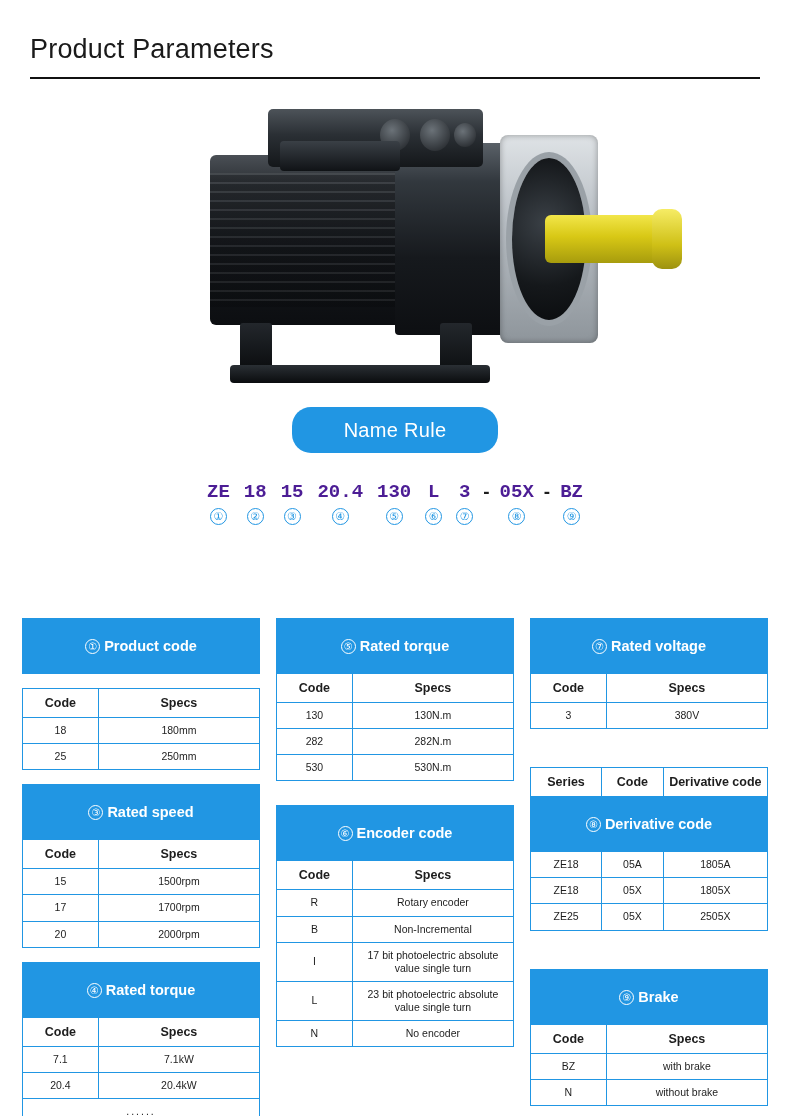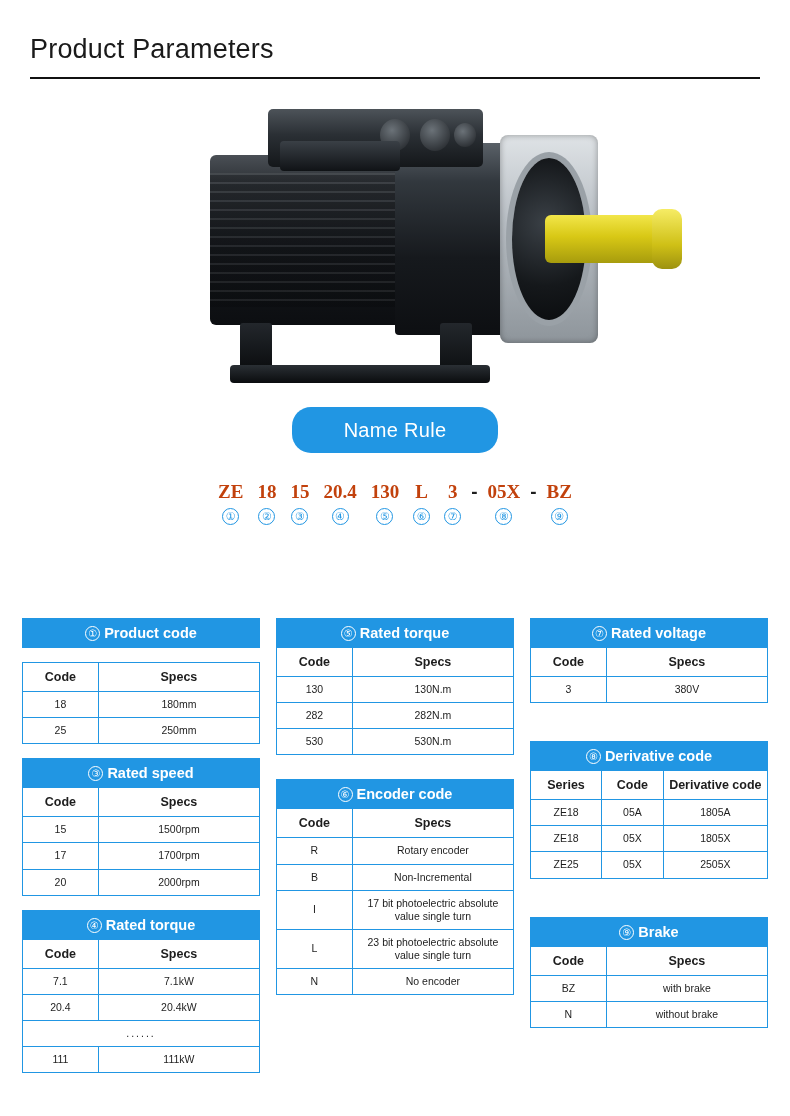--- a/index.html
+++ b/index.html
@@ -146,22 +146,22 @@
     align-items: flex-start;
     gap: 0;
   }
   .code-seg {
     text-align: center;
     padding: 0 7px;
   }
   .code-seg .txt {
     font-size: 19px;
     font-weight: 600;
-    color: #c2410c;
-    font-family: Liberation Serif, serif;
+    color: #4c1d95;
+    font-family: Liberation Mono, monospace;
   }
   .code-seg .num {
     margin: 5px auto 0 auto;
     width: 17px; height: 17px;
     border: 1px solid #2196e3;
     border-radius: 50%;
     color: #2196e3;
     font-size: 11px;
     line-height: 15px;
     text-align: center;
@@ -187,21 +187,21 @@
     width: 100%;
     border-collapse: collapse;
     margin-bottom: 14px;
     background: #fff;
   }
   table.spec th.title {
     background: #2196e3;
     color: #ffffff;
     font-size: 14.5px;
     font-weight: bold;
-    padding: 6px 4px;
+    padding: 19px 4px;
     border: 1px solid #2196e3;
     text-align: center;
   }
   table.spec th.title .circ {
     display: inline-block;
     width: 15px; height: 15px;
     border: 1px solid #ffffff;
     border-radius: 50%;
     font-size: 10px;
     line-height: 13px;
@@ -479,30 +479,30 @@
         <tr>
           <td>3</td>
           <td>380V</td>
         </tr>
       </tbody>
         </table>
 
       <table class="spec t3" style="margin-top:38px;">
         <tbody>
             <tr>
-          <th class="title" colspan="3">
-            <span class="circ">⑧</span><span>Derivative code</span>
-          </th>
-        </tr>
-        <tr>
           <th class="sub c1">Series</th>
           <th class="sub c2">Code</th>
           <th class="sub c3">Derivative code</th>
         </tr>
         <tr>
+          <th class="title" colspan="3">
+            <span class="circ">⑧</span><span>Derivative code</span>
+          </th>
+        </tr>
+        <tr>
           <td>ZE18</td>
           <td>05A</td>
           <td>1805A</td>
         </tr>
         <tr>
           <td>ZE18</td>
           <td>05X</td>
           <td>1805X</td>
         </tr>
         <tr>

